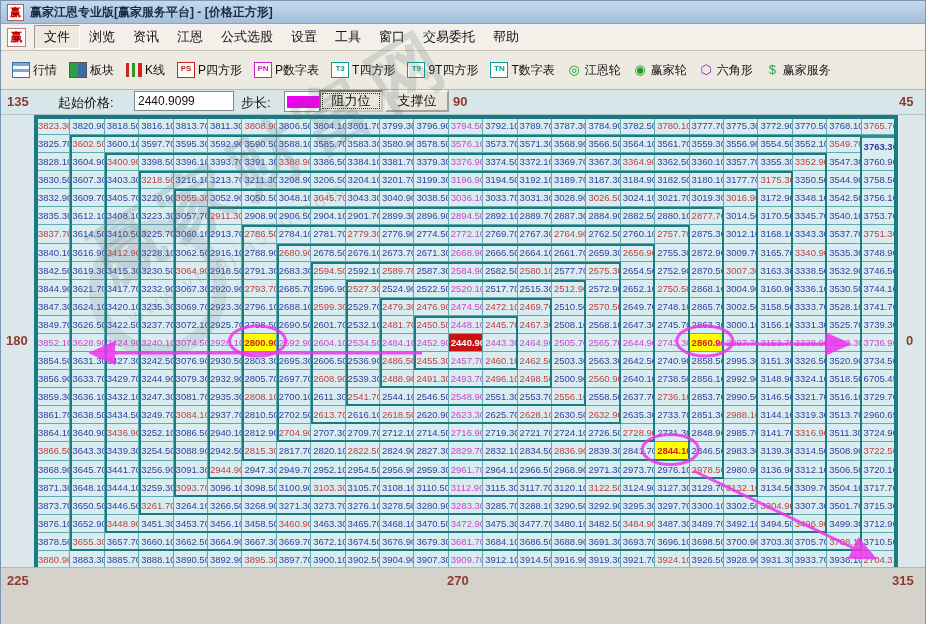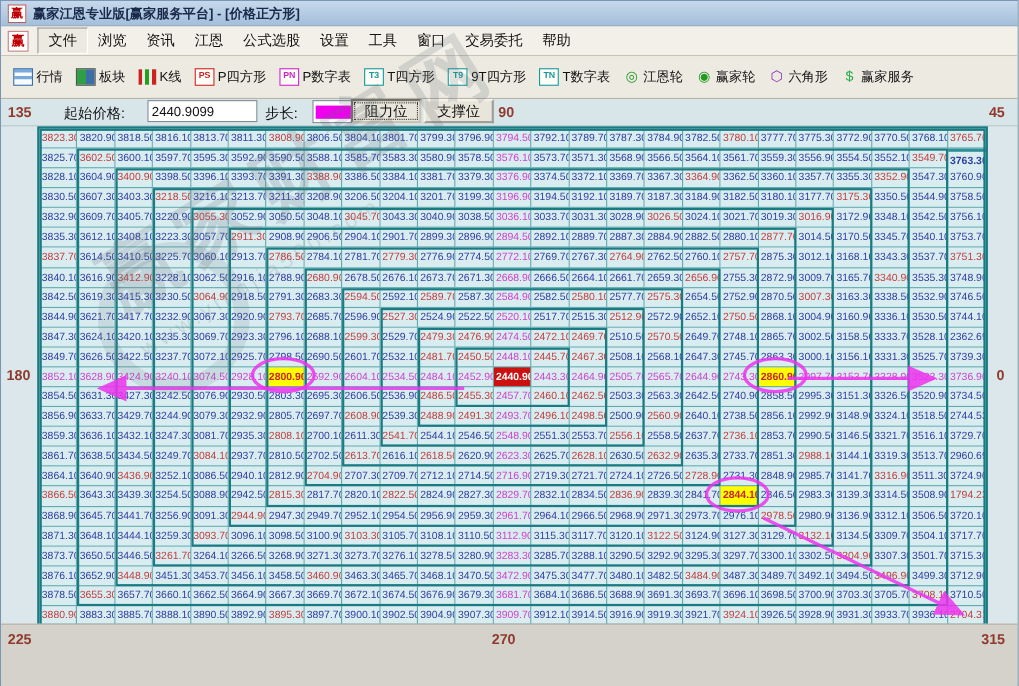--- a/index.html
+++ b/index.html
@@ -432,21 +432,21 @@
         <div class="cell r" style="left: 481.6px; top: 180.8px; width: 34.4px; height: 18.08px;">2469.70</div>
         <div class="cell" style="left: 516px; top: 180.8px; width: 34.4px; height: 18.08px;">2510.50</div>
         <div class="cell r" style="left: 550.4px; top: 180.8px; width: 34.4px; height: 18.08px;">2570.50</div>
         <div class="cell" style="left: 584.8px; top: 180.8px; width: 34.4px; height: 18.08px;">2649.70</div>
         <div class="cell" style="left: 619.2px; top: 180.8px; width: 34.4px; height: 18.08px;">2748.10</div>
         <div class="cell" style="left: 653.6px; top: 180.8px; width: 34.4px; height: 18.08px;">2865.70</div>
         <div class="cell" style="left: 688px; top: 180.8px; width: 34.4px; height: 18.08px;">3002.50</div>
         <div class="cell" style="left: 722.4px; top: 180.8px; width: 34.4px; height: 18.08px;">3158.50</div>
         <div class="cell" style="left: 756.8px; top: 180.8px; width: 34.4px; height: 18.08px;">3333.70</div>
         <div class="cell" style="left: 791.2px; top: 180.8px; width: 34.4px; height: 18.08px;">3528.10</div>
-        <div class="cell" style="left: 825.6px; top: 180.8px; width: 34.4px; height: 18.08px;">2362.69</div>
+        <div class="cell" style="left: 825.6px; top: 180.8px; width: 34.4px; height: 18.08px;">3741.70</div>
         <div class="cell" style="left: 0px; top: 198.88px; width: 34.4px; height: 18.08px;">3849.70</div>
         <div class="cell" style="left: 34.4px; top: 198.88px; width: 34.4px; height: 18.08px;">3626.50</div>
         <div class="cell" style="left: 68.8px; top: 198.88px; width: 34.4px; height: 18.08px;">3422.50</div>
         <div class="cell" style="left: 103.2px; top: 198.88px; width: 34.4px; height: 18.08px;">3237.70</div>
         <div class="cell" style="left: 137.6px; top: 198.88px; width: 34.4px; height: 18.08px;">3072.10</div>
         <div class="cell" style="left: 172px; top: 198.88px; width: 34.4px; height: 18.08px;">2925.70</div>
         <div class="cell" style="left: 206.4px; top: 198.88px; width: 34.4px; height: 18.08px;">2798.50</div>
         <div class="cell" style="left: 240.8px; top: 198.88px; width: 34.4px; height: 18.08px;">2690.50</div>
         <div class="cell" style="left: 275.2px; top: 198.88px; width: 34.4px; height: 18.08px;">2601.70</div>
         <div class="cell" style="left: 309.6px; top: 198.88px; width: 34.4px; height: 18.08px;">2532.10</div>
@@ -532,21 +532,21 @@
         <div class="cell r" style="left: 481.6px; top: 253.12px; width: 34.4px; height: 18.08px;">2498.50</div>
         <div class="cell" style="left: 516px; top: 253.12px; width: 34.4px; height: 18.08px;">2500.90</div>
         <div class="cell r" style="left: 550.4px; top: 253.12px; width: 34.4px; height: 18.08px;">2560.90</div>
         <div class="cell" style="left: 584.8px; top: 253.12px; width: 34.4px; height: 18.08px;">2640.10</div>
         <div class="cell" style="left: 619.2px; top: 253.12px; width: 34.4px; height: 18.08px;">2738.50</div>
         <div class="cell" style="left: 653.6px; top: 253.12px; width: 34.4px; height: 18.08px;">2856.10</div>
         <div class="cell" style="left: 688px; top: 253.12px; width: 34.4px; height: 18.08px;">2992.90</div>
         <div class="cell" style="left: 722.4px; top: 253.12px; width: 34.4px; height: 18.08px;">3148.90</div>
         <div class="cell" style="left: 756.8px; top: 253.12px; width: 34.4px; height: 18.08px;">3324.10</div>
         <div class="cell" style="left: 791.2px; top: 253.12px; width: 34.4px; height: 18.08px;">3518.50</div>
-        <div class="cell" style="left: 825.6px; top: 253.12px; width: 34.4px; height: 18.08px;">2744.53</div>
+        <div class="cell" style="left: 825.6px; top: 253.12px; width: 34.4px; height: 18.08px;">6705.45</div>
         <div class="cell" style="left: 0px; top: 271.2px; width: 34.4px; height: 18.08px;">3859.30</div>
         <div class="cell" style="left: 34.4px; top: 271.2px; width: 34.4px; height: 18.08px;">3636.10</div>
         <div class="cell" style="left: 68.8px; top: 271.2px; width: 34.4px; height: 18.08px;">3432.10</div>
         <div class="cell" style="left: 103.2px; top: 271.2px; width: 34.4px; height: 18.08px;">3247.30</div>
         <div class="cell" style="left: 137.6px; top: 271.2px; width: 34.4px; height: 18.08px;">3081.70</div>
         <div class="cell" style="left: 172px; top: 271.2px; width: 34.4px; height: 18.08px;">2935.30</div>
         <div class="cell r" style="left: 206.4px; top: 271.2px; width: 34.4px; height: 18.08px;">2808.10</div>
         <div class="cell" style="left: 240.8px; top: 271.2px; width: 34.4px; height: 18.08px;">2700.10</div>
         <div class="cell" style="left: 275.2px; top: 271.2px; width: 34.4px; height: 18.08px;">2611.30</div>
         <div class="cell r" style="left: 309.6px; top: 271.2px; width: 34.4px; height: 18.08px;">2541.70</div>
@@ -632,21 +632,21 @@
         <div class="cell" style="left: 481.6px; top: 325.44px; width: 34.4px; height: 18.08px;">2834.50</div>
         <div class="cell r" style="left: 516px; top: 325.44px; width: 34.4px; height: 18.08px;">2836.90</div>
         <div class="cell" style="left: 550.4px; top: 325.44px; width: 34.4px; height: 18.08px;">2839.30</div>
         <div class="cell" style="left: 584.8px; top: 325.44px; width: 34.4px; height: 18.08px;">2841.70</div>
         <div class="cell hl" style="left: 619.2px; top: 325.44px; width: 34.4px; height: 18.08px;">2844.10</div>
         <div class="cell" style="left: 653.6px; top: 325.44px; width: 34.4px; height: 18.08px;">2846.50</div>
         <div class="cell" style="left: 688px; top: 325.44px; width: 34.4px; height: 18.08px;">2983.30</div>
         <div class="cell" style="left: 722.4px; top: 325.44px; width: 34.4px; height: 18.08px;">3139.30</div>
         <div class="cell" style="left: 756.8px; top: 325.44px; width: 34.4px; height: 18.08px;">3314.50</div>
         <div class="cell" style="left: 791.2px; top: 325.44px; width: 34.4px; height: 18.08px;">3508.90</div>
-        <div class="cell r" style="left: 825.6px; top: 325.44px; width: 34.4px; height: 18.08px;">1794.23</div>
+        <div class="cell r" style="left: 825.6px; top: 325.44px; width: 34.4px; height: 18.08px;">3722.50</div>
         <div class="cell" style="left: 0px; top: 343.52px; width: 34.4px; height: 18.08px;">3868.90</div>
         <div class="cell" style="left: 34.4px; top: 343.52px; width: 34.4px; height: 18.08px;">3645.70</div>
         <div class="cell" style="left: 68.8px; top: 343.52px; width: 34.4px; height: 18.08px;">3441.70</div>
         <div class="cell" style="left: 103.2px; top: 343.52px; width: 34.4px; height: 18.08px;">3256.90</div>
         <div class="cell" style="left: 137.6px; top: 343.52px; width: 34.4px; height: 18.08px;">3091.30</div>
         <div class="cell r" style="left: 172px; top: 343.52px; width: 34.4px; height: 18.08px;">2944.90</div>
         <div class="cell" style="left: 206.4px; top: 343.52px; width: 34.4px; height: 18.08px;">2947.30</div>
         <div class="cell" style="left: 240.8px; top: 343.52px; width: 34.4px; height: 18.08px;">2949.70</div>
         <div class="cell" style="left: 275.2px; top: 343.52px; width: 34.4px; height: 18.08px;">2952.10</div>
         <div class="cell" style="left: 309.6px; top: 343.52px; width: 34.4px; height: 18.08px;">2954.50</div>

